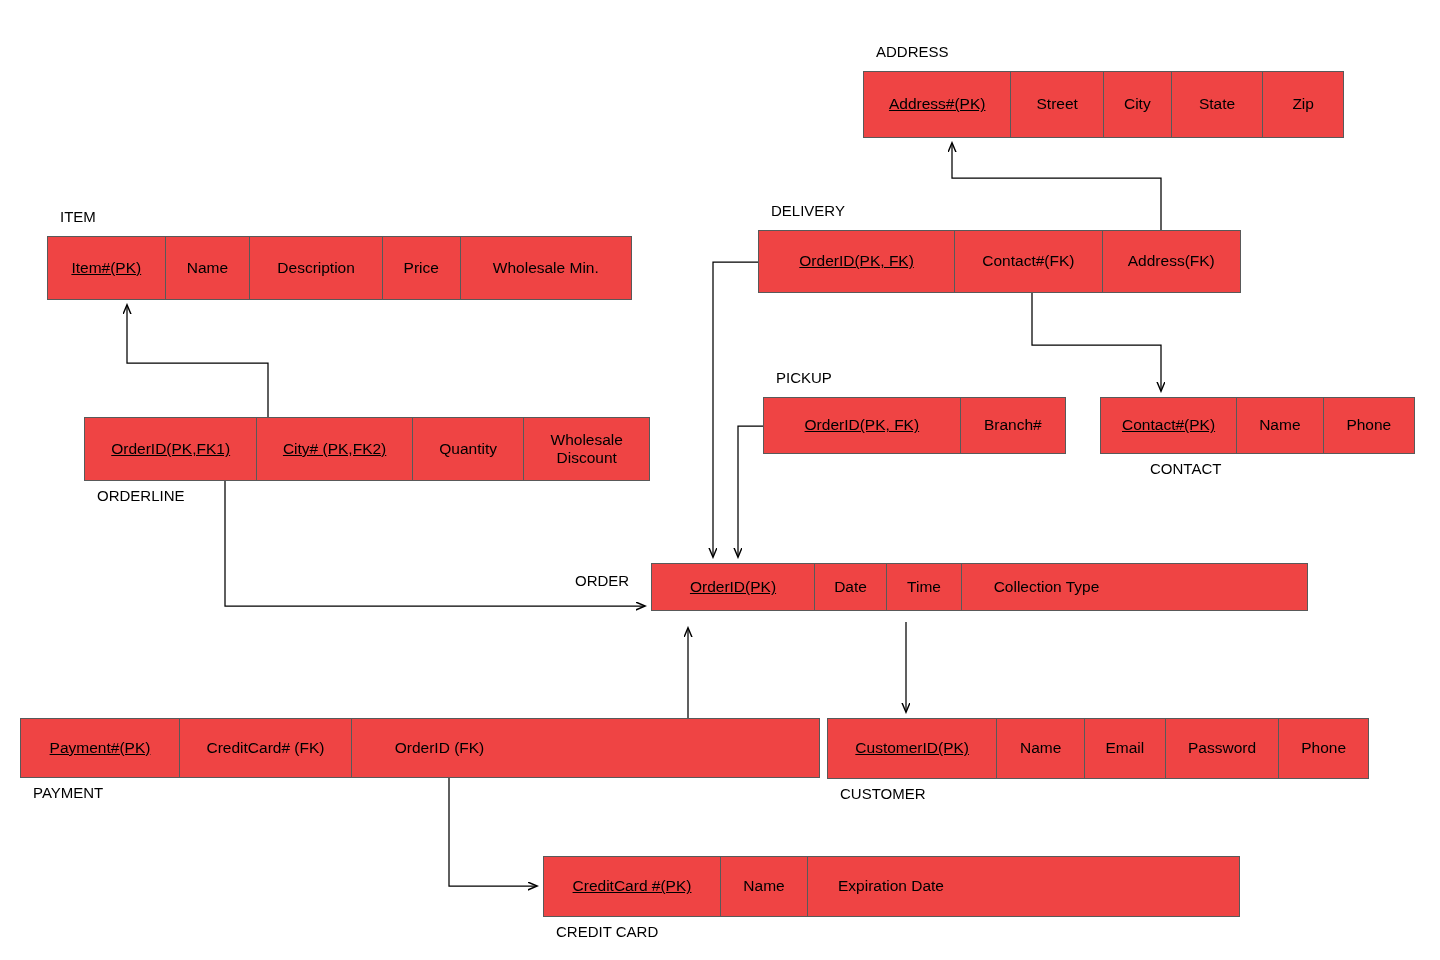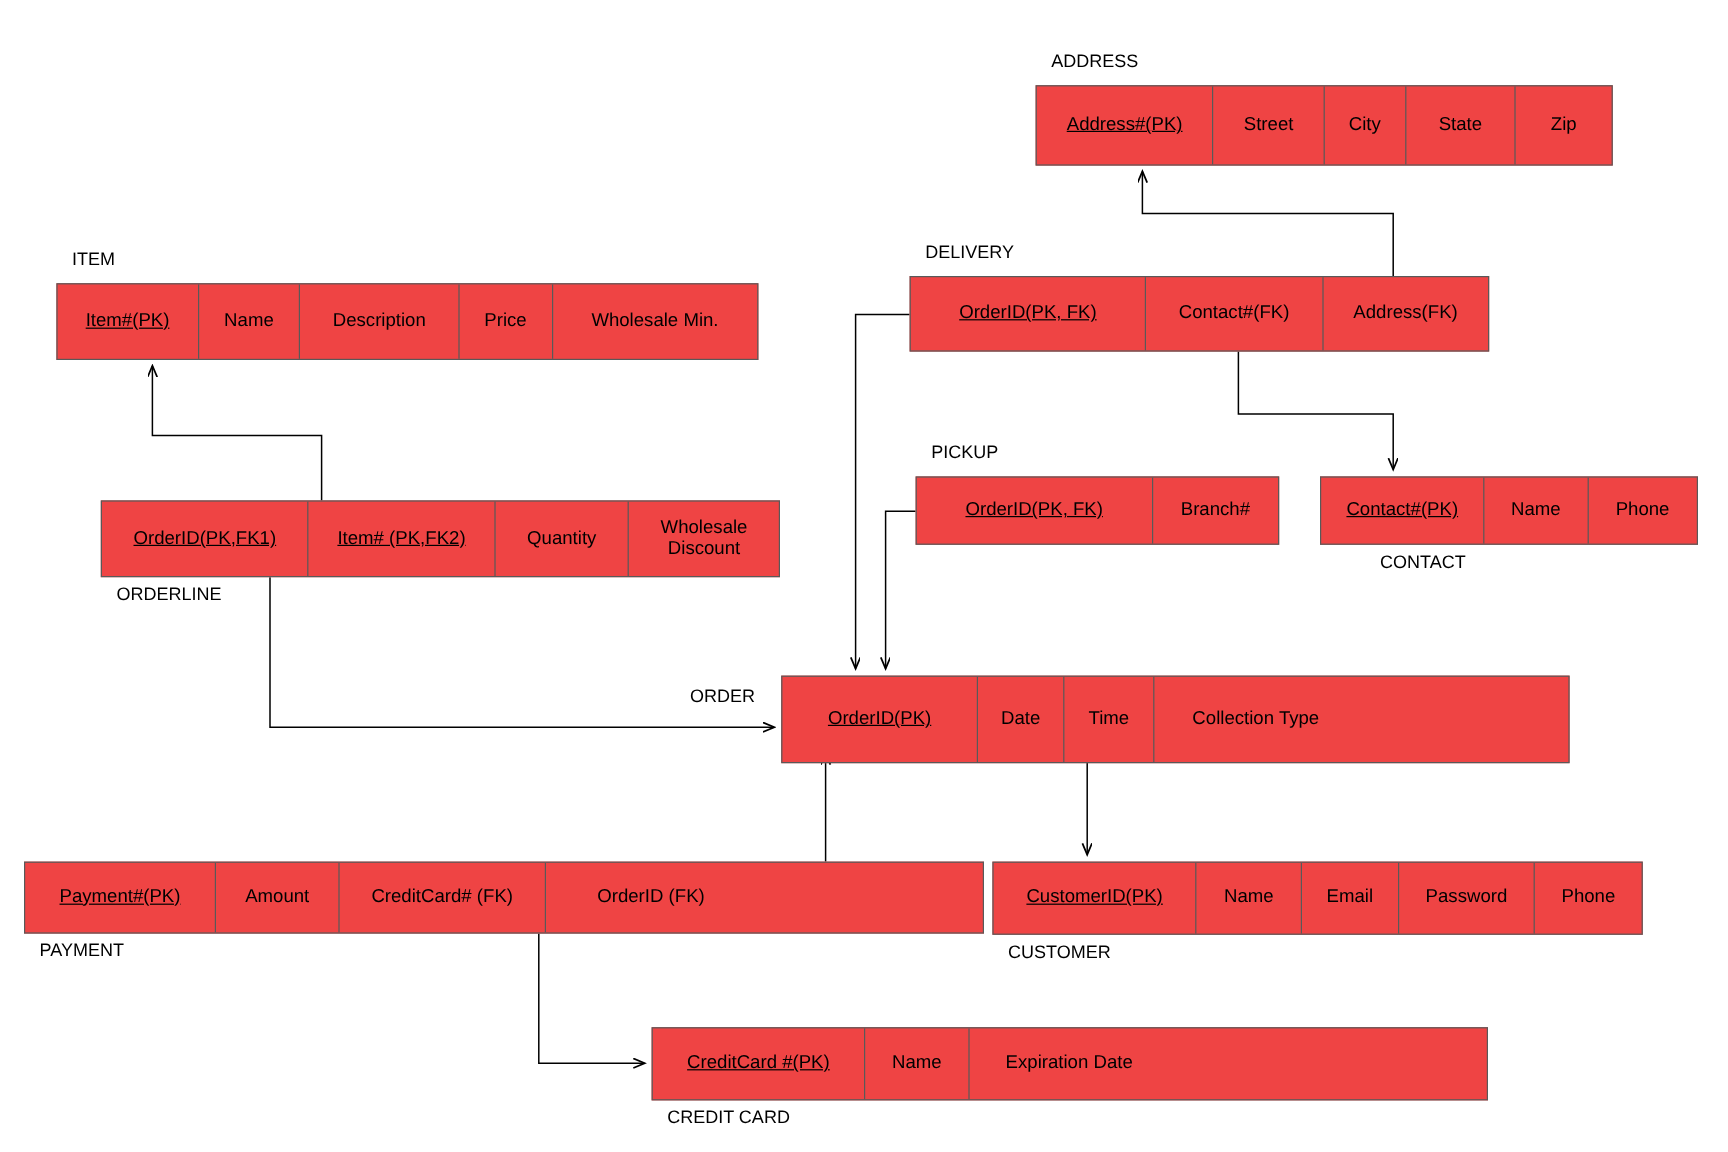--- a/index.html
+++ b/index.html
@@ -94,47 +94,46 @@
       </div>
       <div class="ent-label" style="left: 60px; top: 208px;">ITEM</div>
       <div class="entity" style="left: 758px; top: 230px; width: 483px; height: 63px; border-color: rgb(89, 89, 89);">
         <div class="attr pk" style="width: 197px; border-right-color: rgb(89, 89, 89);">OrderID(PK,  FK)</div>
         <div class="attr" style="width: 148px; border-right-color: rgb(89, 89, 89);">Contact#(FK)</div>
         <div class="attr" style="width: 138px; border-right-color: rgb(89, 89, 89);">Address(FK)</div>
       </div>
       <div class="ent-label" style="left: 771px; top: 202px;">DELIVERY</div>
       <div class="entity" style="left: 84px; top: 417px; width: 566px; height: 64px; border-color: rgb(89, 89, 89);">
         <div class="attr pk" style="width: 173px; border-right-color: rgb(89, 89, 89);">OrderID(PK,FK1)</div>
-        <div class="attr pk" style="width: 156px; border-right-color: rgb(89, 89, 89);">Item# (PK,FK2)</div>
+        <div class="attr pk" style="width: 156px; border-right-color: rgb(89, 89, 89);">City# (PK,FK2)</div>
         <div class="attr" style="width: 112px; border-right-color: rgb(89, 89, 89);">Quantity</div>
         <div class="attr" style="width: 125px; border-right-color: rgb(89, 89, 89);">Wholesale
 Discount</div>
       </div>
       <div class="ent-label" style="left: 97px; top: 487px;">ORDERLINE</div>
       <div class="entity" style="left: 763px; top: 397px; width: 303px; height: 57px; border-color: rgb(89, 89, 89);">
         <div class="attr pk" style="width: 198px; border-right-color: rgb(89, 89, 89);">OrderID(PK,  FK)</div>
         <div class="attr" style="width: 105px; border-right-color: rgb(89, 89, 89);">Branch#</div>
       </div>
       <div class="ent-label" style="left: 776px; top: 369px;">PICKUP</div>
       <div class="entity" style="left: 1100px; top: 397px; width: 315px; height: 57px; border-color: rgb(89, 89, 89);">
         <div class="attr pk" style="width: 137px; border-right-color: rgb(89, 89, 89);">Contact#(PK)</div>
         <div class="attr" style="width: 87px; border-right-color: rgb(89, 89, 89);">Name</div>
         <div class="attr" style="width: 91px; border-right-color: rgb(89, 89, 89);">Phone</div>
       </div>
       <div class="ent-label" style="left: 1150px; top: 460px;">CONTACT</div>
-      <div class="entity" style="left: 651px; top: 563px; width: 657px; height: 73px; border-color: rgb(89, 89, 89);">
+      <div class="entity" style="left: 651px; top: 563px; width: 657px; height: 48px; border-color: rgb(89, 89, 89);">
         <div class="attr pk" style="width: 163px; border-right-color: rgb(89, 89, 89);">OrderID(PK)</div>
         <div class="attr" style="width: 72px; border-right-color: rgb(89, 89, 89);">Date</div>
         <div class="attr" style="width: 75px; border-right-color: rgb(89, 89, 89);">Time</div>
         <div class="attr" style="width: 169px; border-right-color: rgb(89, 89, 89);">Collection Type</div>
       </div>
       <div class="ent-label" style="left: 575px; top: 571.5px;">ORDER</div>
       <div class="entity" style="left: 20px; top: 718px; width: 800px; height: 60px; border-color: rgb(89, 89, 89);">
         <div class="attr pk" style="width: 159px; border-right-color: rgb(89, 89, 89);">Payment#(PK)</div>
-        <div class="attr" style="width: 103px; border-right-color: rgb(89, 89, 89);">Amount</div>
         <div class="attr" style="width: 172px; border-right-color: rgb(89, 89, 89);">CreditCard# (FK)</div>
         <div class="attr" style="width: 175px; border-right-color: rgb(89, 89, 89);">OrderID (FK)</div>
       </div>
       <div class="ent-label" style="left: 33px; top: 784px;">PAYMENT</div>
       <div class="entity" style="left: 827px; top: 718px; width: 542px; height: 61px; border-color: rgb(89, 89, 89);">
         <div class="attr pk" style="width: 170px; border-right-color: rgb(89, 89, 89);">CustomerID(PK)</div>
         <div class="attr" style="width: 88px; border-right-color: rgb(89, 89, 89);">Name</div>
         <div class="attr" style="width: 81px; border-right-color: rgb(89, 89, 89);">Email</div>
         <div class="attr" style="width: 114px; border-right-color: rgb(89, 89, 89);">Password</div>
         <div class="attr" style="width: 89px; border-right-color: rgb(89, 89, 89);">Phone</div>

